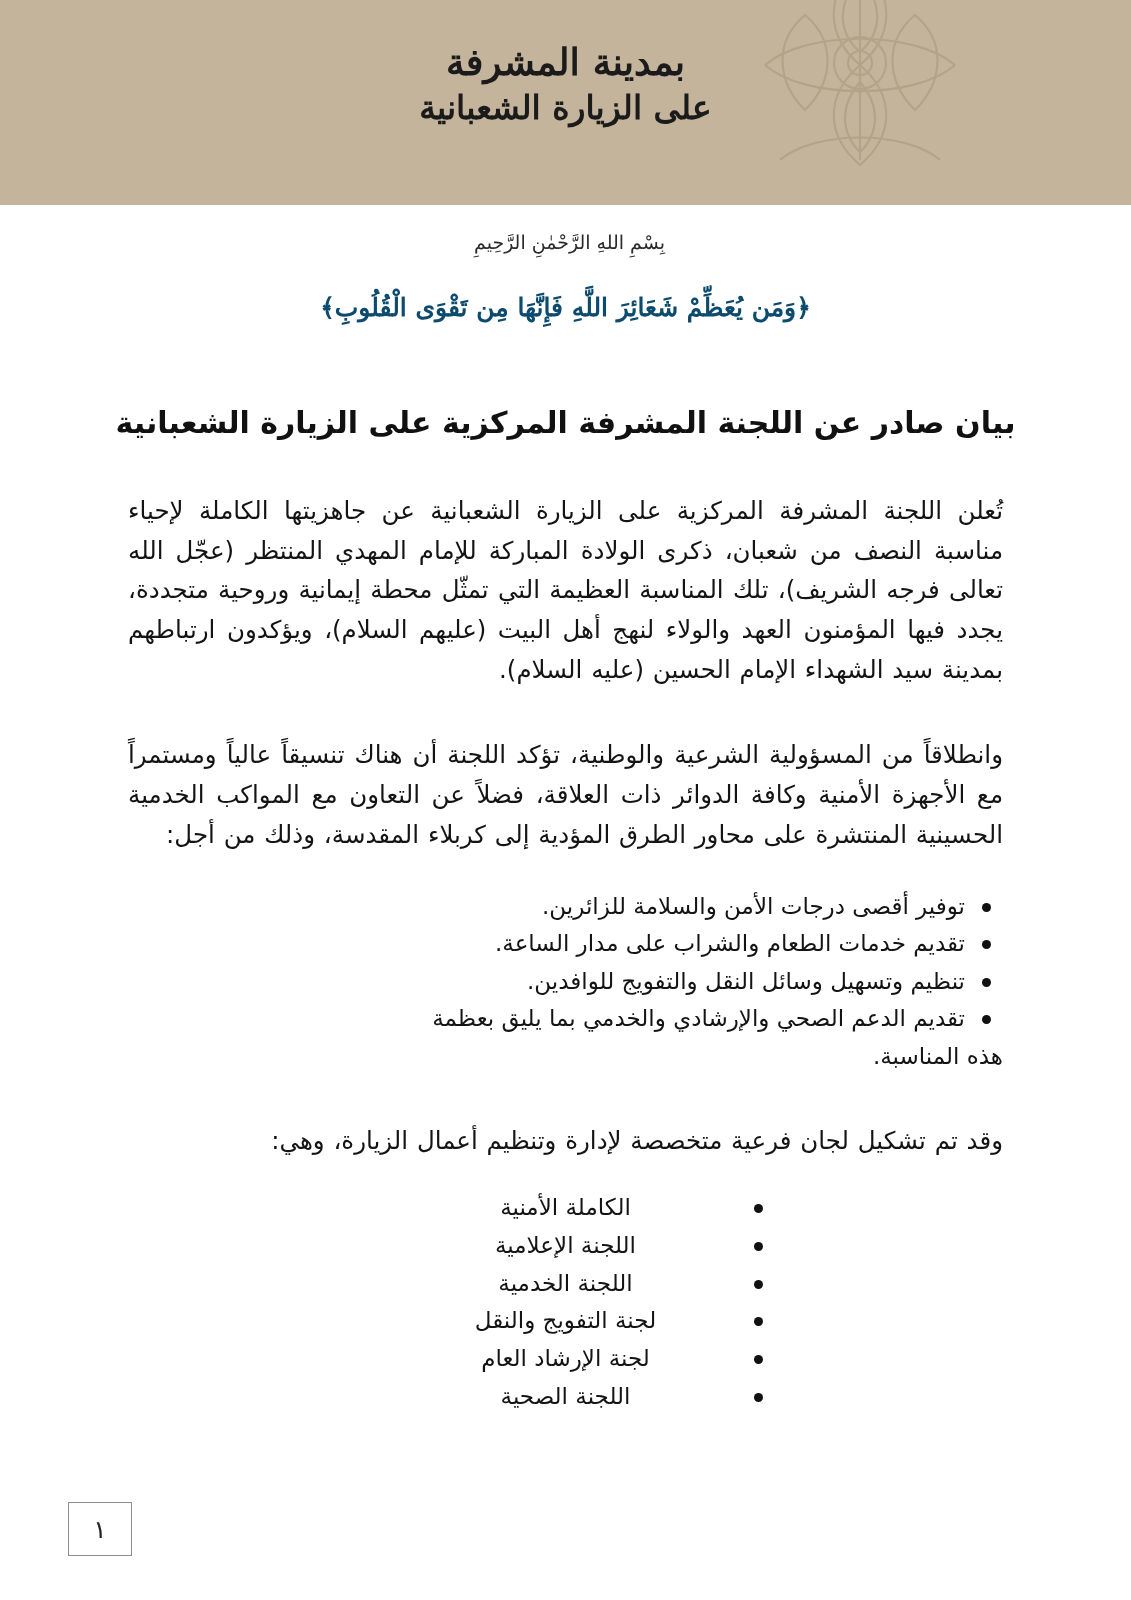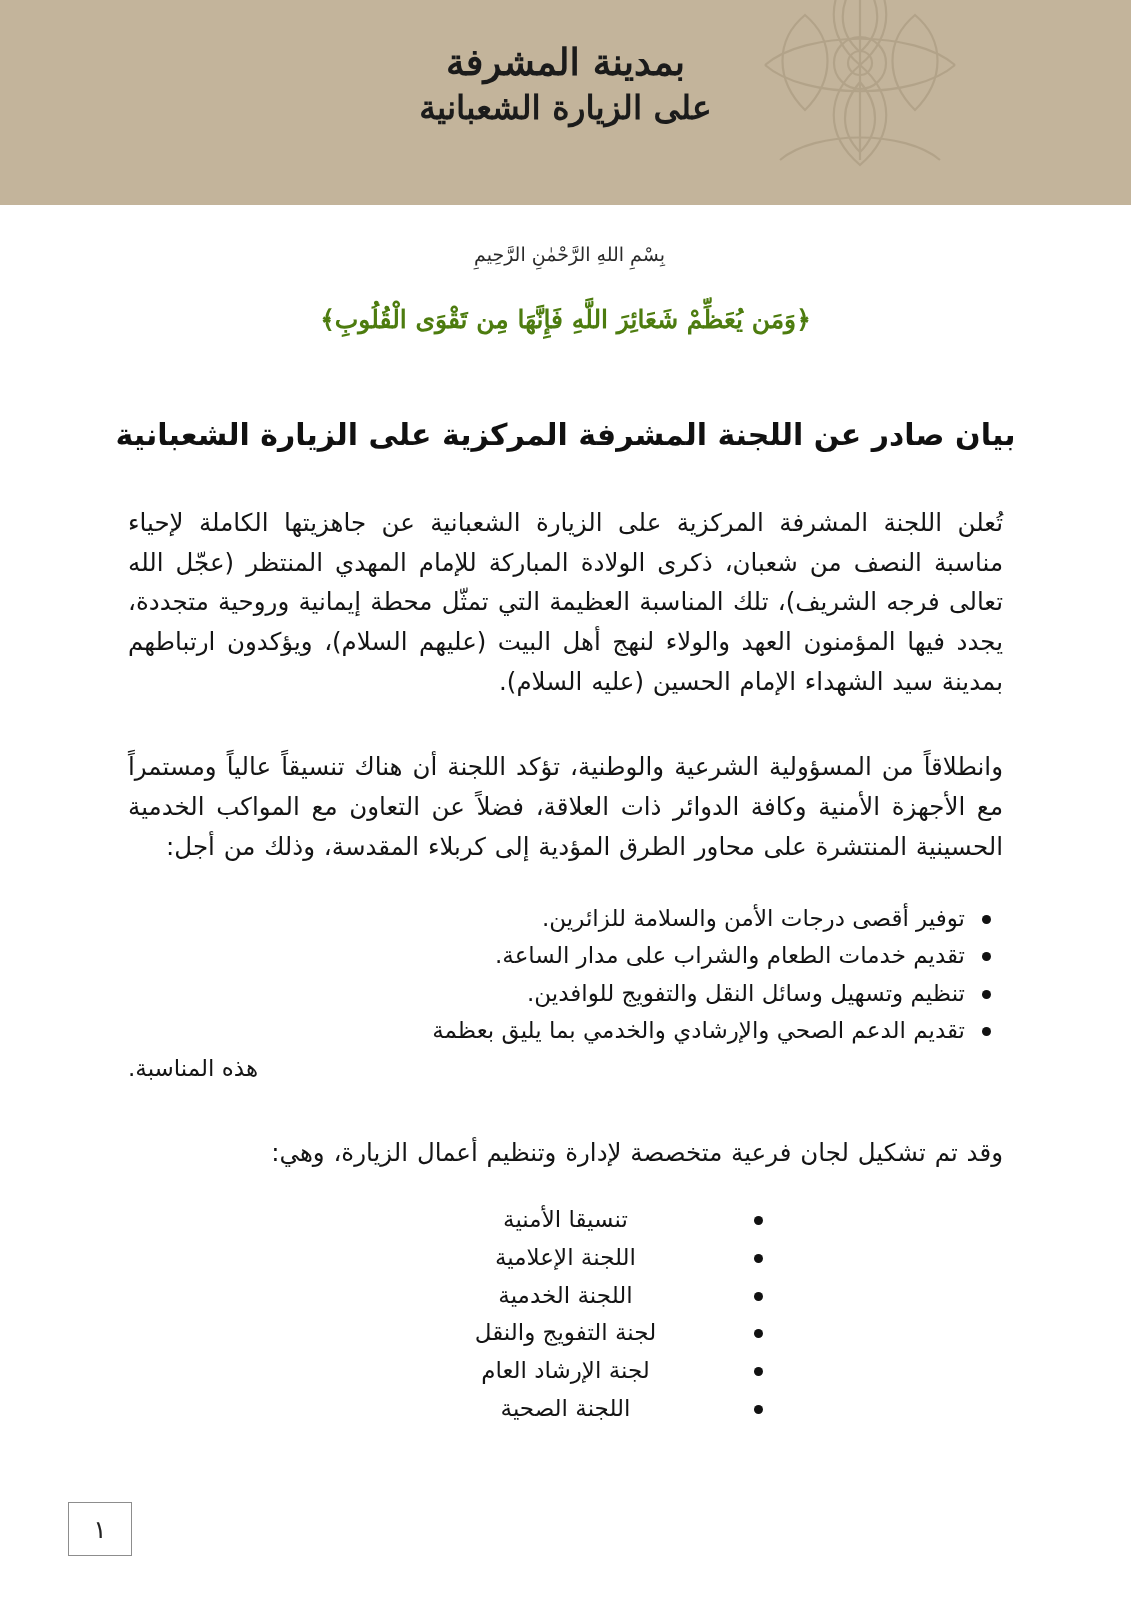--- a/index.html
+++ b/index.html
@@ -62,35 +62,35 @@
   
   .page {
     position: absolute;
     top: 205px;
     left: 0;
     width: 1131px;
     height: 1395px;
   }
 
   .basmala {
-    margin-top: 38px;
+    margin-top: 26px;
     text-align: center;
     font-family: "DejaVu Serif", serif;
     font-size: 19px;
     color: #2a2a2a;
     letter-spacing: -1px;
     padding-left: 8px;
   }
 
   .ayah {
     margin-top: 40px;
     text-align: center;
     font-family: "DejaVu Serif", serif;
     font-size: 25px;
-    color: #4d7c0f;
+    color: #0c4a6e;
     font-weight: bold;
     direction: rtl;
   }
 
   .doc-title {
     margin: 78px 100px 0 100px;
     text-align: center;
     font-size: 30px;
     font-weight: bold;
     color: #111111;
@@ -156,21 +156,21 @@
     top: 14px;
   }
   ul.bullets.centered > li span.li-text {
     display: inline-block;
   }
 
   .list-tail {
     font-size: 23px;
     line-height: 1.55;
     color: #141414;
-    text-align: left;
+    text-align: right;
     margin-top: 0;
   }
 
   
   .page-number {
     position: absolute;
     left: 68px;
     top: 1502px;
     width: 62px;
     height: 52px;
@@ -230,21 +230,21 @@
       <li>توفير أقصى درجات الأمن والسلامة للزائرين.</li>
       <li>تقديم خدمات الطعام والشراب على مدار الساعة.</li>
       <li>تنظيم وتسهيل وسائل النقل والتفويج للوافدين.</li>
       <li>تقديم الدعم الصحي والإرشادي والخدمي بما يليق بعظمة</li>
     </ul>
     <div class="list-tail">هذه المناسبة.</div>
 
     <p class="para">وقد تم تشكيل لجان فرعية متخصصة لإدارة وتنظيم أعمال الزيارة، وهي:</p>
 
     <ul class="bullets centered">
-      <li><span class="li-text">تنسيقا الأمنية</span></li>
+      <li><span class="li-text">الكاملة الأمنية</span></li>
       <li><span class="li-text">اللجنة الإعلامية</span></li>
       <li><span class="li-text">اللجنة الخدمية</span></li>
       <li><span class="li-text">لجنة التفويج والنقل</span></li>
       <li><span class="li-text">لجنة الإرشاد العام</span></li>
       <li><span class="li-text">اللجنة الصحية</span></li>
     </ul>
 
   </div>
 </div>
 

